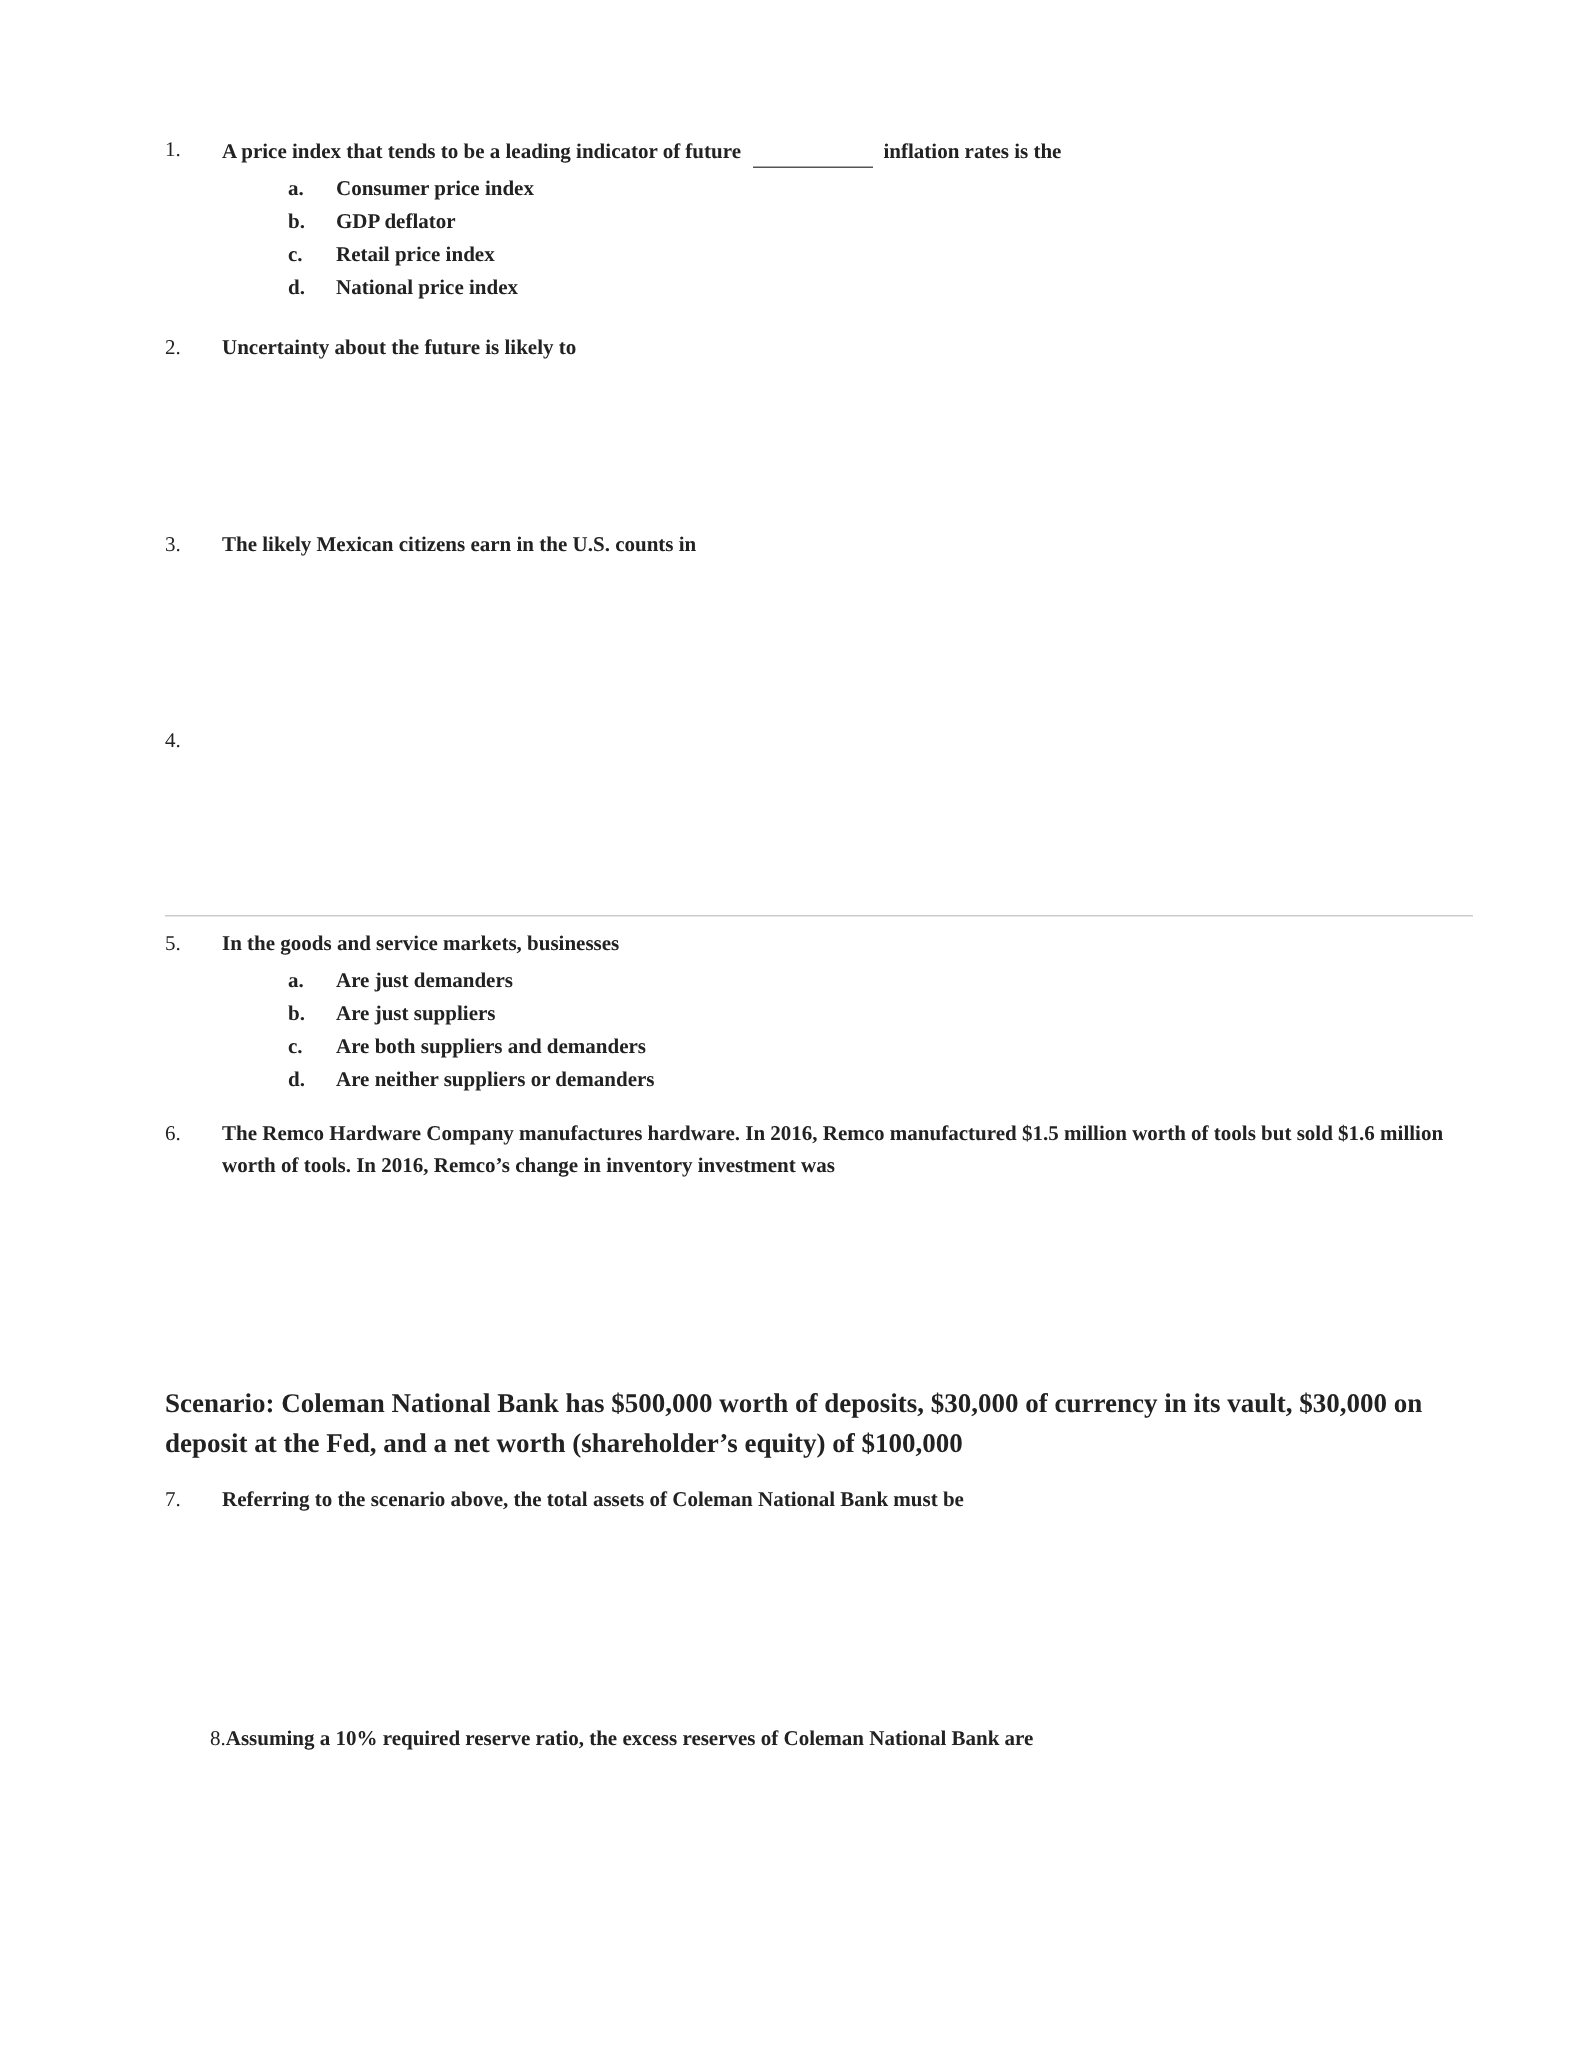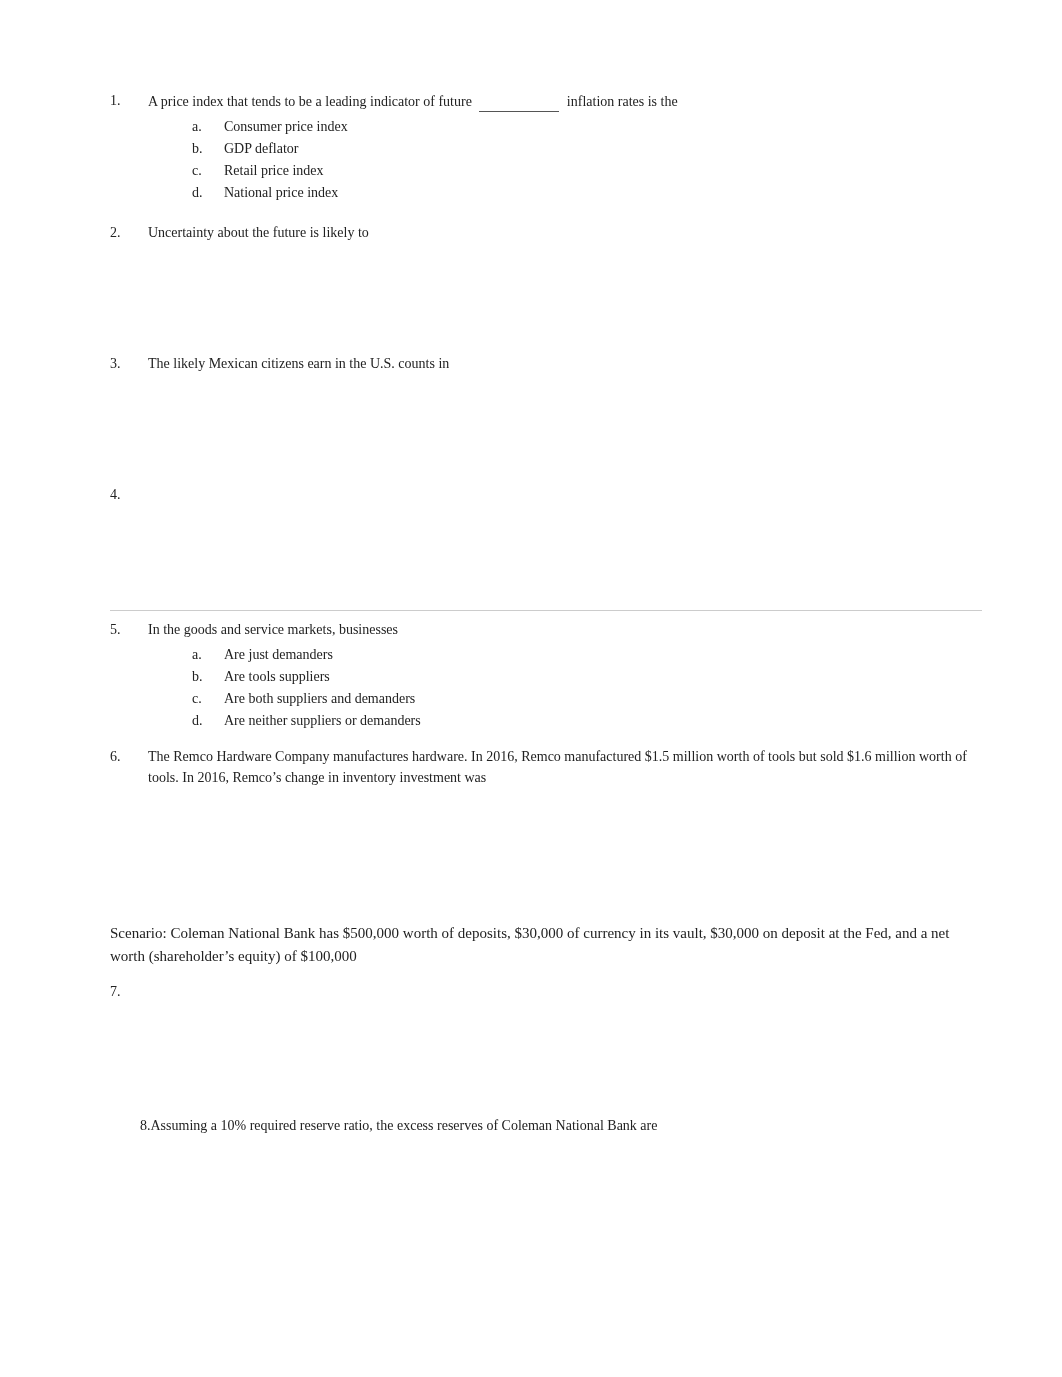--- a/index.html
+++ b/index.html
@@ -30,40 +30,42 @@
       margin: 0 4px;
       vertical-align: bottom;
     }
 
     .scenario-block {
       margin-bottom: 20px;
       margin-top: 10px;
     }
 
     .scenario-text {
-      font-size: 15px;
+      font-size: 18px;
       line-height: 1.5;
       margin-bottom: 10px;
+      font-weight: bold;
     }
 
     .page-content {
       padding-top: 30px;
     }
 
     .question-row {
       display: flex;
       margin-bottom: 6px;
     }
 
     .q-num {
       min-width: 38px;
     }
 
     .q-body {
       flex: 1;
+      font-weight: bold;
     }
 
     .choices-list {
       margin-left: 44px;
       margin-top: 3px;
     }
 
     .choice-item {
       display: flex;
       gap: 8px;
@@ -141,21 +143,21 @@
     <div class="q-num">5.</div>
     <div class="q-body">
       <div class="question-text">In the goods and service markets, businesses</div>
       <div class="choices-list">
         <div class="choice-item">
           <span class="choice-letter">a.</span>
           <span>Are just demanders</span>
         </div>
         <div class="choice-item">
           <span class="choice-letter">b.</span>
-          <span>Are tools suppliers</span>
+          <span>Are just suppliers</span>
         </div>
         <div class="choice-item">
           <span class="choice-letter">c.</span>
           <span>Are both suppliers and demanders</span>
         </div>
         <div class="choice-item">
           <span class="choice-letter">d.</span>
           <span>Are neither suppliers or demanders</span>
         </div>
       </div>
@@ -170,20 +172,21 @@
     </div>
   </div>
 
   <div style="margin-top: 20px; margin-bottom: 14px;" class="scenario-block">
     <div class="scenario-text">Scenario: Coleman National Bank has $500,000 worth of deposits, $30,000 of currency in its vault, $30,000 on deposit at the Fed, and a net worth (shareholder’s equity) of $100,000</div>
   </div>
 
   <div style="margin-top: 4px;" class="question-row">
     <div class="q-num">7.</div>
     <div class="q-body">
+      <div class="question-text">Referring to the scenario above, the total assets of Coleman National Bank must be</div>
       <div style="height: 120px;"></div>
     </div>
   </div>
 
   <div style="margin-top: 14px;" class="question-row">
     <div style="min-width: 38px; padding-left: 30px;" class="q-num">8.</div>
     <div class="q-body">
       <div class="question-text">Assuming a 10% required reserve ratio, the excess reserves of Coleman National Bank are</div>
     </div>
   </div>

